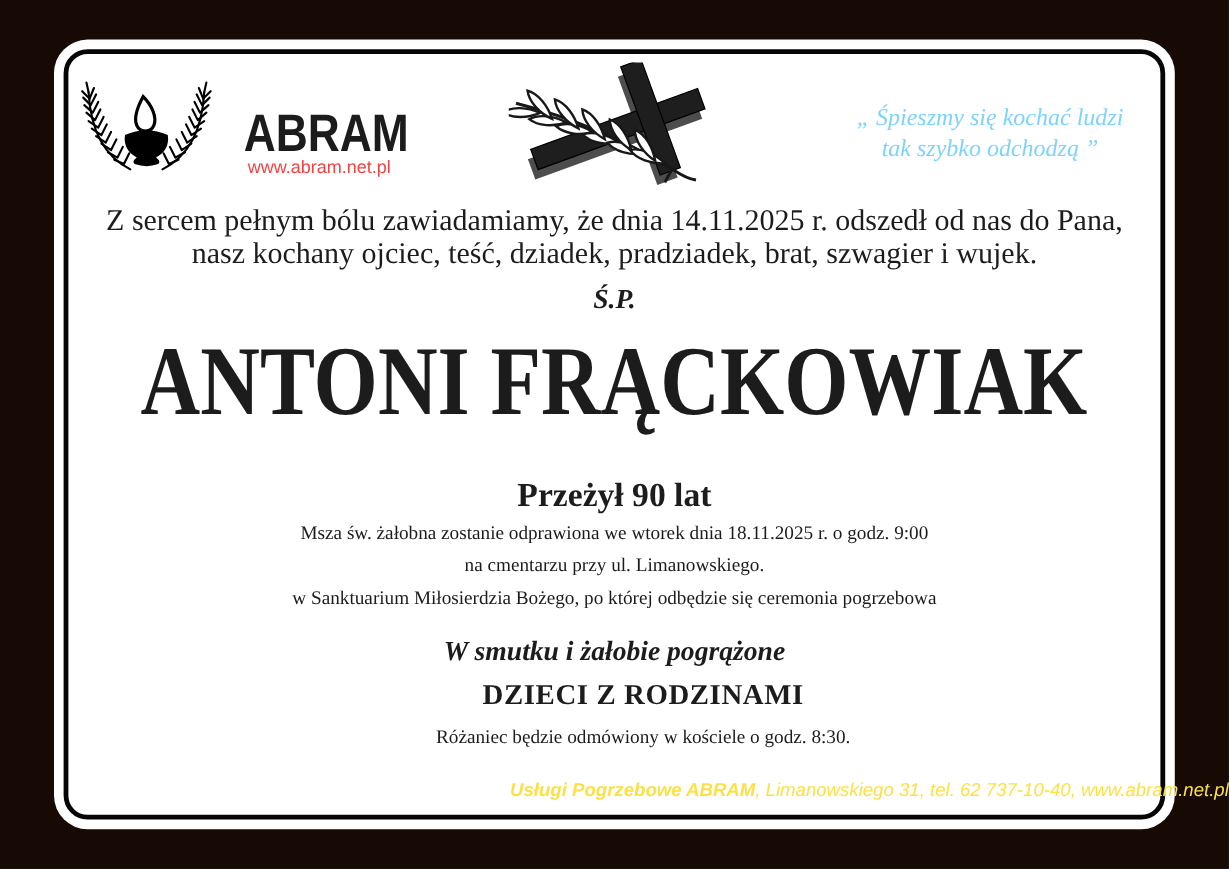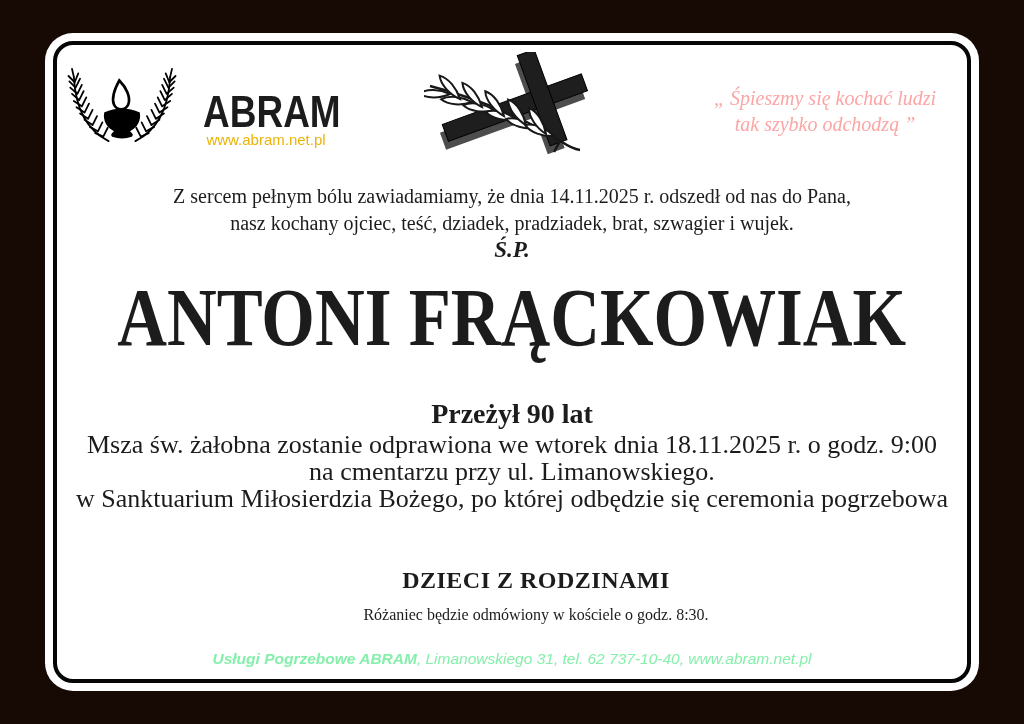--- a/index.html
+++ b/index.html
@@ -15,39 +15,39 @@
     border:4px solid #060606;border-radius:20px;background:#ffffff;}
   .content{position:absolute;inset:0;}
 
   
   .logo-group{position:absolute;left:64px;top:62px;display:flex;align-items:flex-end;}
   .logo-icon{width:116px;height:86px;}
   .logo-text{margin-left:10px;padding-top:16px;width:152px;text-align:center;
     font-family:"Liberation Sans", sans-serif;}
   .brand{font-weight:bold;font-size:44px;line-height:38px;letter-spacing:0px;
     display:inline-block;transform:scaleX(.84);transform-origin:center;}
-  .site{font-size:15px;line-height:16px;margin-top:1px;color:#eab308;}
+  .site{font-size:15px;line-height:16px;margin-top:1px;color:#ef4444;}
   .cross-svg{position:absolute;left:424px;top:52px;width:218px;height:110px;}
   .quote{position:absolute;left:696px;top:85px;width:258px;text-align:center;
-    font-style:italic;font-size:20px;line-height:26px;color:#fca5a5;}
+    font-style:italic;font-size:20px;line-height:26px;color:#7dd3fc;}
 
   
   .centered{position:absolute;left:0;width:100%;text-align:center;}
-  .announcement{top:171px;font-size:20px;line-height:27px;margin-top:12px;}
+  .announcement{top:171px;font-size:25px;line-height:27px;}
   .honorific{top:237px;font-size:23px;font-weight:bold;font-style:italic;}
   .name-row{top:279px;line-height:78px;white-space:nowrap;}
   .name{display:inline-block;font-size:82px;font-weight:bold;
     transform:scaleX(.84);transform-origin:center;letter-spacing:0px;}
   .age{top:398px;font-size:28px;font-weight:bold;}
-  .ceremony{top:431px;font-size:26px;line-height:27px;}
+  .ceremony{top:431px;font-size:16px;line-height:27px;}
   .mourning1{top:530px;font-size:23px;font-weight:bold;font-style:italic;}
   .mourning2{top:567px;font-size:24px;font-weight:bold;letter-spacing:.5px;margin-left:24px;}
   .rosary{top:606px;font-size:16px;padding-left:24px;}
   .footer{top:650px;font-size:15.5px;font-style:italic;
-    font-family:"Liberation Sans", sans-serif;color:#86efac;}
+    font-family:"Liberation Sans", sans-serif;color:#fde047;text-align:right;}
   .footer .company{font-weight:bold;}
 </style>
 </head>
 <body>
 
 <div class="stage">
   <div class="card">
     <div class="card-inner"></div>
   </div>
 
@@ -113,20 +113,21 @@
     <div class="centered honorific">Ś.P.</div>
 
     <div class="centered age">Przeżył 90 lat</div>
 
     <div class="centered ceremony">
       <div>Msza św. żałobna zostanie odprawiona we wtorek dnia 18.11.2025 r. o godz. 9:00</div>
       <div>na cmentarzu przy ul. Limanowskiego.</div>
       <div>w Sanktuarium Miłosierdzia Bożego, po której odbędzie się ceremonia pogrzebowa</div>
     </div>
 
+    <div class="centered mourning1">W smutku i żałobie pogrążone</div>
     <div class="centered mourning2">DZIECI Z RODZINAMI</div>
 
     <div class="centered rosary">Różaniec będzie odmówiony w kościele o godz. 8:30.</div>
 
     <div class="centered footer">
       <span class="company">Usługi Pogrzebowe ABRAM</span><span>, Limanowskiego 31, tel. 62 737-10-40, www.abram.net.pl</span>
     </div>
 
   </div>
 </div>

